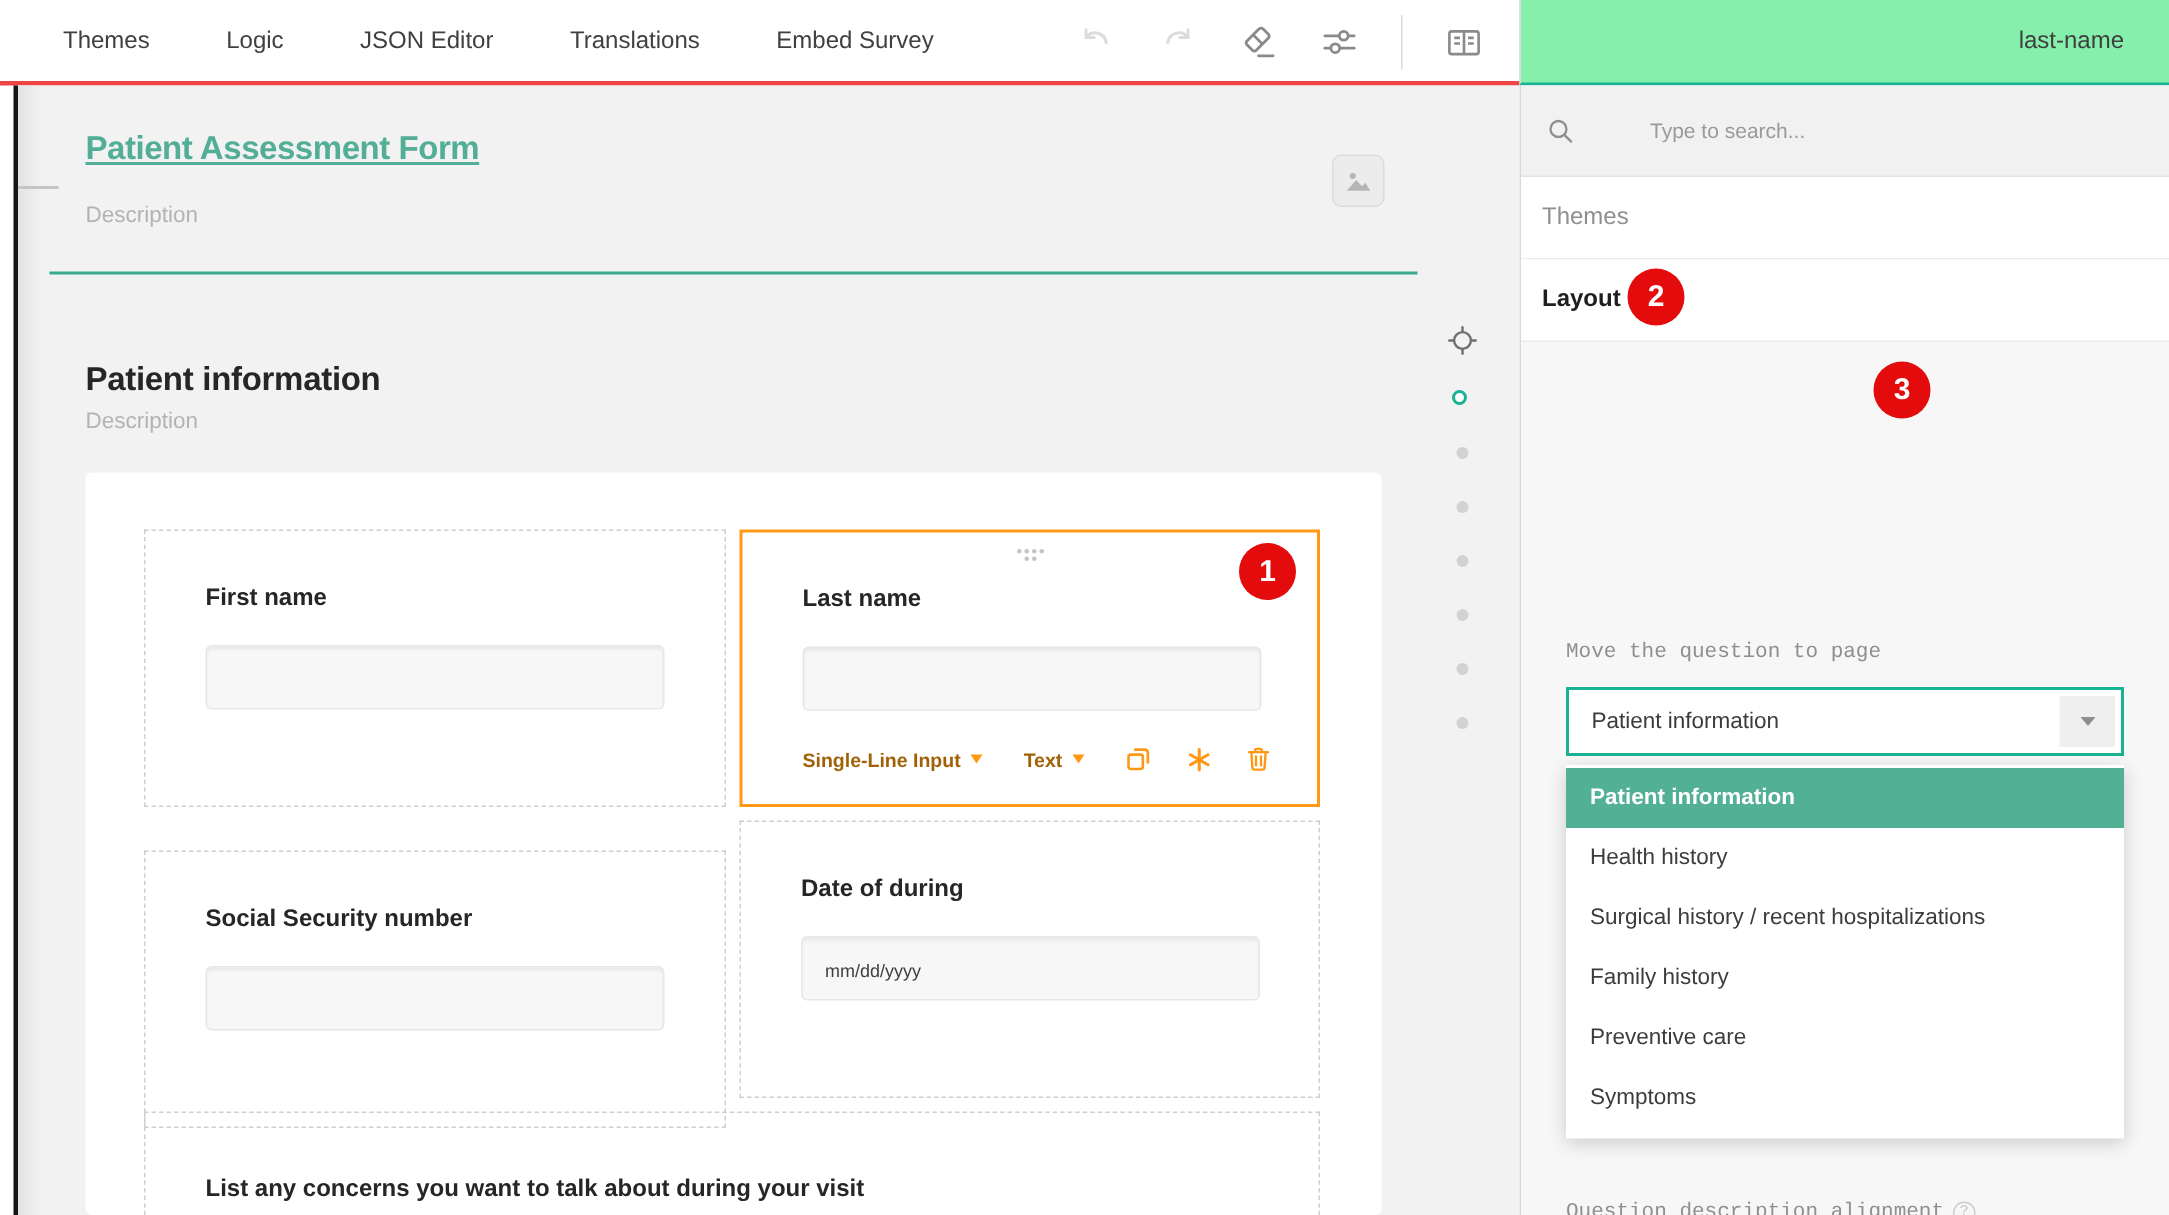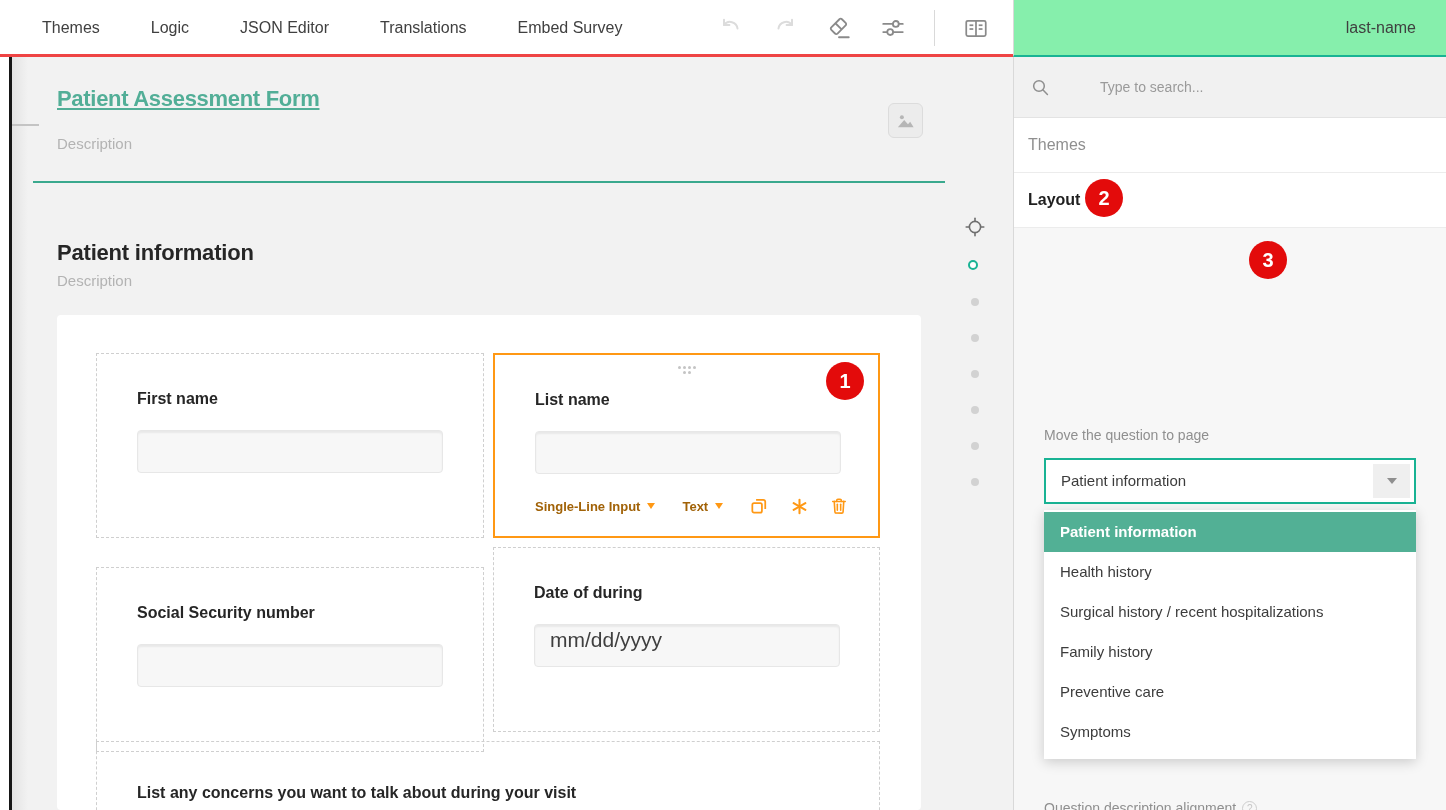--- a/index.html
+++ b/index.html
@@ -33,21 +33,21 @@
 
   .page-title { position:absolute; left:57px; top:240px; font-size:22px; font-weight:700; color:#262626; letter-spacing:-0.2px; }
   .page-desc  { position:absolute; left:57px; top:272px; font-size:15px; color:#b3b3b3; }
 
   .questions-card { position:absolute; left:57px; top:315px; width:864px; height:495px; background:#ffffff; border-radius:4px; }
 
   .qbox { position:absolute; border:1px dashed #cfcfcf; background:transparent; }
   .qbox.selected { border:2px solid #ff9814; background:#fff; }
   .q-title { position:absolute; left:40px; top:36px; font-size:16px; font-weight:700; color:#262626; }
   .q-input { position:absolute; left:40px; top:76px; width:306px; height:43px; background:#f7f7f7; border:1px solid #e7e7e7; border-radius:4px; box-shadow:inset 0 2px 2px rgba(0,0,0,0.06); }
-  .q-input .ph { display:block; padding:3px 0 0 15px; font-size:21px; color:#3f3f3f; }
+  .q-input .ph { display:block; padding:15px 0 0 15px; font-size:12px; color:#3f3f3f; }
 
   .drag-handle { position:absolute; left:50%; top:11px; transform:translateX(-50%); width:20px; display:flex; flex-wrap:wrap; gap:2px; justify-content:center; }
   .drag-handle i { width:3px; height:3px; border-radius:50%; background:#c4c4c4; }
 
   .q-footer { position:absolute; left:40px; bottom:20px; display:flex; align-items:center; }
   .q-type, .q-subtype { font-size:13px; font-weight:700; color:#a16207; cursor:pointer; }
   .caret-o { width:0; height:0; border-left:4.5px solid transparent; border-right:4.5px solid transparent; border-top:6px solid #ff9814; margin-left:7px; }
   .adorner-btn { width:20px; height:20px; display:flex; align-items:center; justify-content:center; cursor:pointer; }
 
   
@@ -63,21 +63,21 @@
   .search-row { position:absolute; left:0; top:0; width:433px; height:61px; background:#f1f1f1; border-bottom:1px solid #e3e3e3; }
   .search-row svg { position:absolute; left:17px; top:21px; }
   .search-input { position:absolute; left:46px; top:18px; width:360px; height:24px; border:none; outline:none; background:transparent; font-size:14px; color:#707070; font-family:inherit;margin-left:40px; }
   .search-input::placeholder { color:#9a9a9a; }
 
   .section-row { position:absolute; left:0; width:433px; background:#fff; border-bottom:1px solid #ececec; display:flex; align-items:center; padding-left:14px; cursor:pointer; }
   .sec-general { top:61px; height:55px; font-size:16px; color:#8f8f8f; }
   .sec-layout  { top:116px; height:55px; font-size:16px; font-weight:700; color:#1f1f1f; }
 
   .panel-content { position:absolute; left:0; top:171px; width:433px; height:582px; background:#f7f7f7; }
-  .prop-label { position:absolute; font-size:14px; color:#8f8f8f; display:flex; align-items:center; gap:6px; }
+  .prop-label { position:absolute; font-size:14px; color:#8f8f8f; display:flex; align-items:center; gap:6px;font-family:Liberation Mono, monospace; }
   .help-icon { width:15px; height:15px; border:1px solid #cdcdcd; border-radius:50%; color:#c6c6c6; font-size:10px; line-height:13px; text-align:center; display:inline-block; }
 
   .dd-main { position:absolute; left:30px; top:230px; width:372px; height:46px; background:#fff; border:2px solid #19b394; cursor:pointer; }
   .dd-main .dd-value { position:absolute; left:15px; top:0; line-height:42px; font-size:15px; color:#3c3c3c; }
   .dd-main .dd-btn { position:absolute; right:4px; top:4px; bottom:4px; width:37px; background:#efefef; display:flex; align-items:center; justify-content:center; }
   .caret-g { width:0; height:0; border-left:5px solid transparent; border-right:5px solid transparent; border-top:6px solid #8f8f8f; }
 
   .dd-list { position:absolute; left:30px; top:282px; width:372px; background:#fff; box-shadow:0 3px 12px rgba(0,0,0,0.18); padding:2px 0 7px 0; z-index:40; }
   .dd-item { height:40px; line-height:40px; padding-left:16px; font-size:15px; color:#3c3c3c; cursor:pointer; white-space:nowrap; }
   .dd-item.selected { background:#52b095; color:#fff; font-weight:700; }
@@ -170,21 +170,21 @@
 
   <div class="qbox selected" style="left:493px;top:353px;width:387px;height:185px">
     <div class="drag-handle">
       <i></i>
         <i></i>
         <i></i>
         <i></i>
         <i></i>
         <i></i>
     </div>
-    <div class="q-title">List name</div>
+    <div class="q-title">Last name</div>
     <div class="q-input"></div>
     <div class="q-footer">
       <span class="q-type">Single-Line Input</span>
       <span class="caret-o"></span>
       <span class="q-subtype" style="margin-left:27px">Text</span>
       <span class="caret-o"></span>
       <span class="adorner-btn" style="margin-left:26px">
         <svg width="20" height="20" viewBox="0 0 24 24" fill="none" stroke="#ff9814" stroke-width="2.1" stroke-linejoin="round">
           <rect x="4" y="8.5" width="11.5" height="11.5" rx="2"></rect>
           <path d="M8.5 4.5 H17 a2.5 2.5 0 0 1 2.5 2.5 V15.5"></path>

